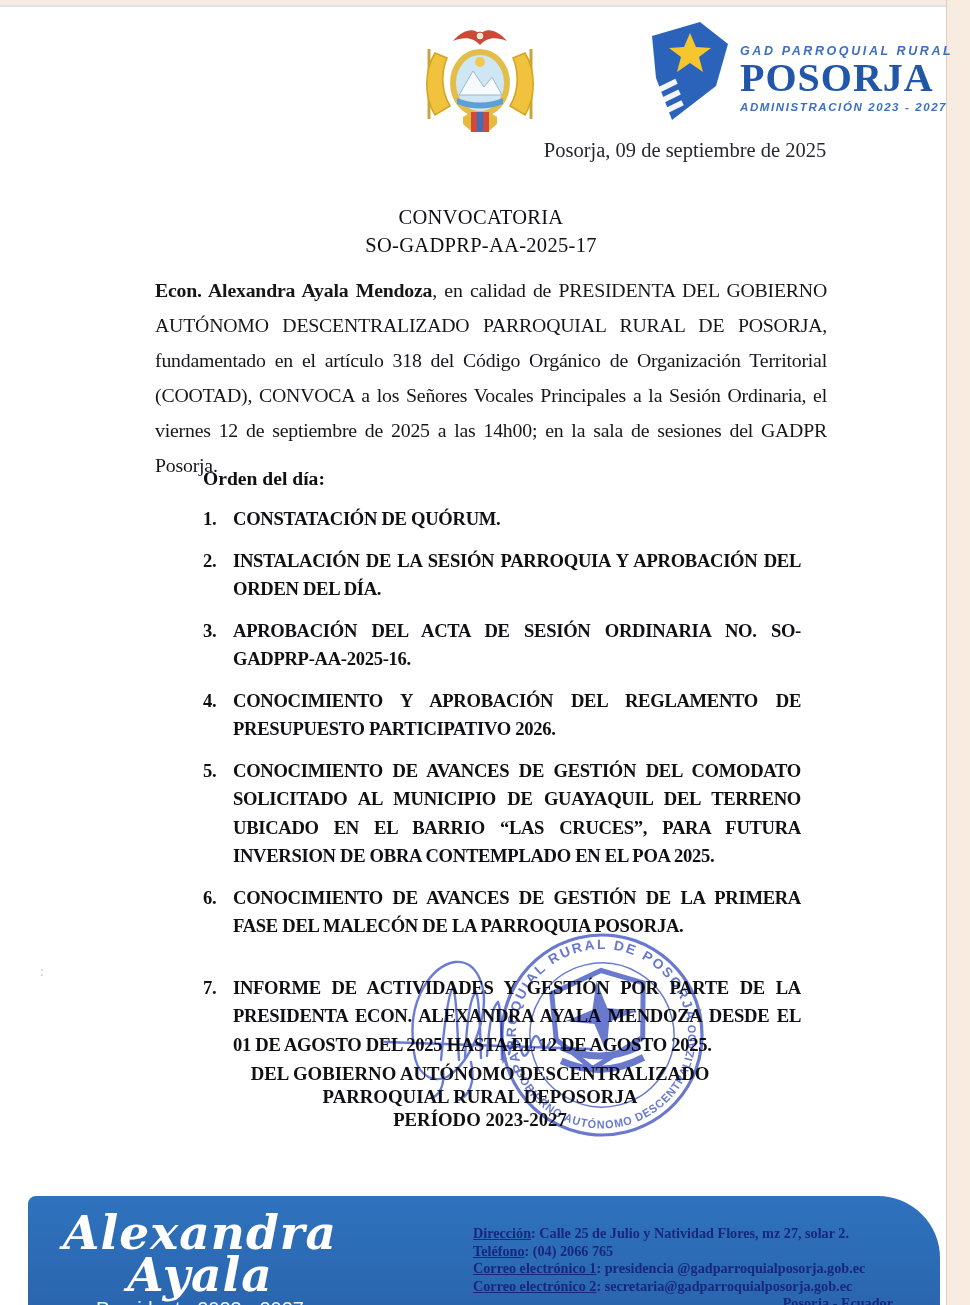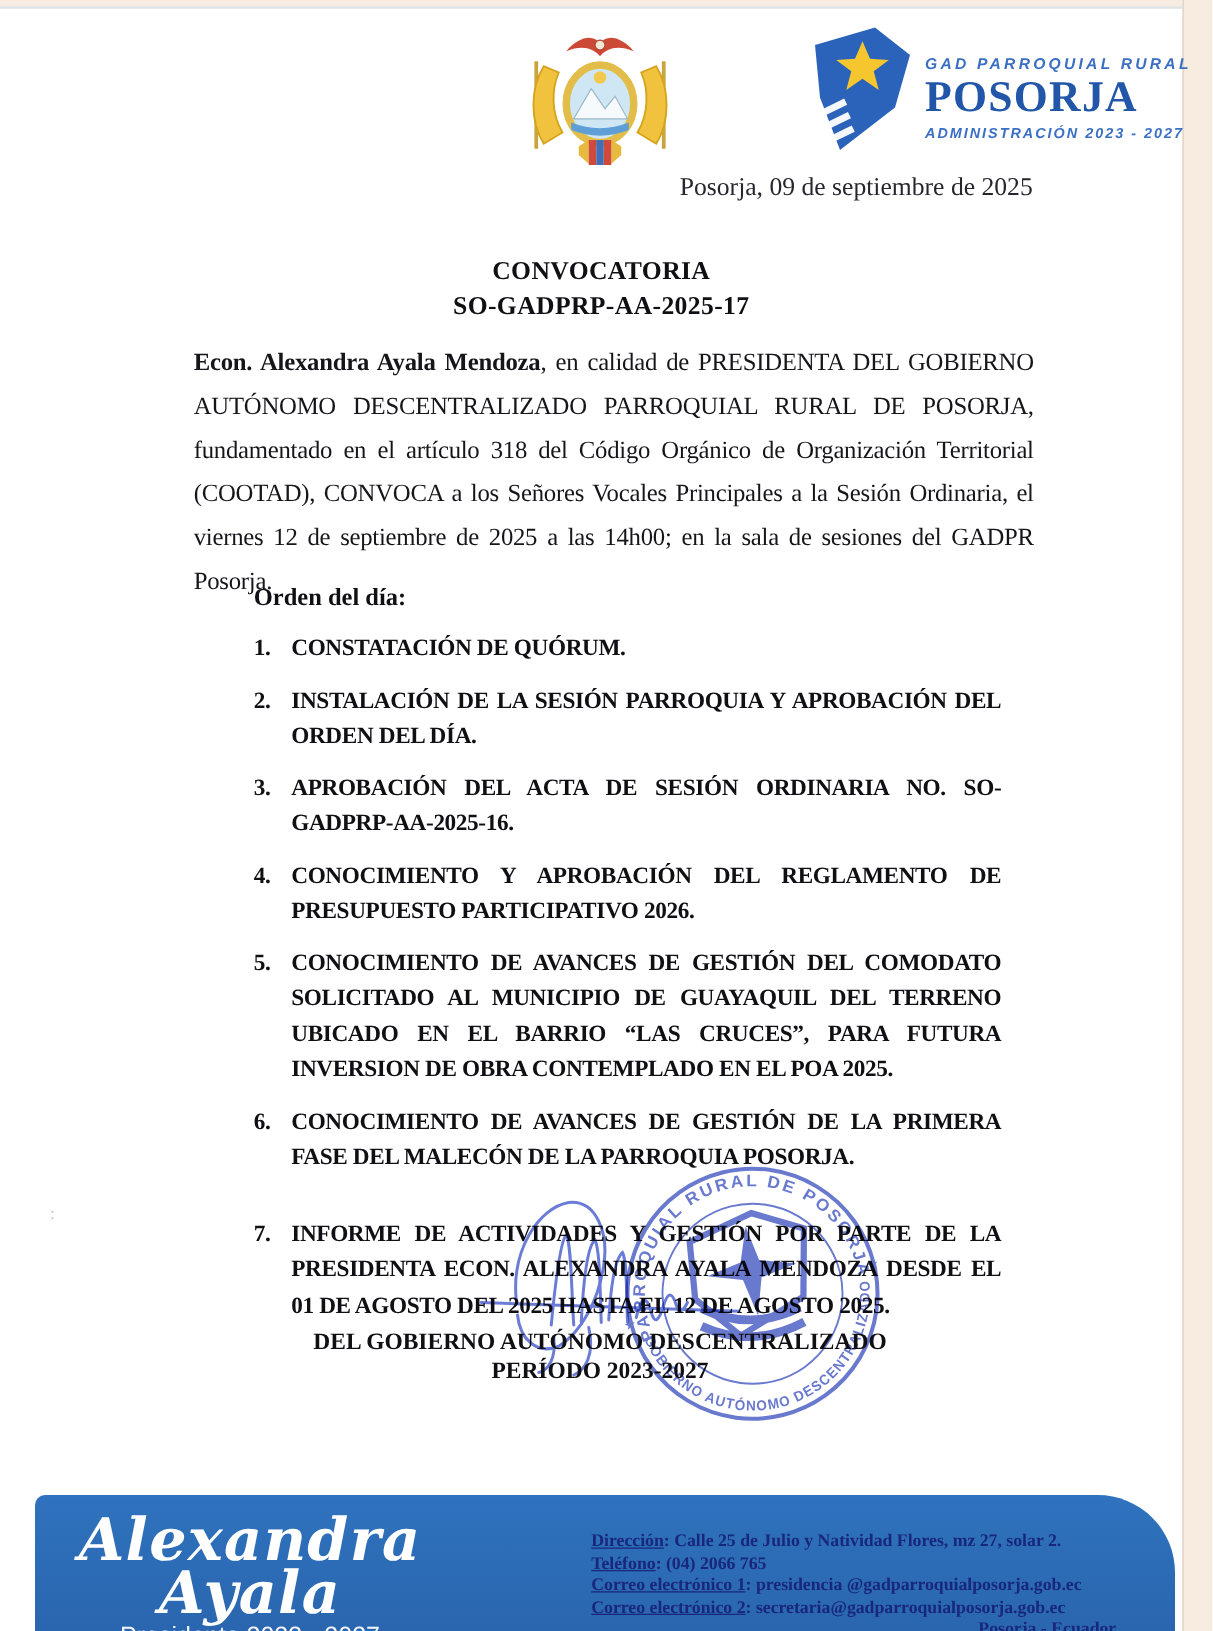--- a/index.html
+++ b/index.html
@@ -10,26 +10,26 @@
   .edge-top-line{position:absolute;left:0;top:5px;width:946px;height:2px;background:#c2ccd2;opacity:.55;}
   .edge-right{position:absolute;left:946px;top:0;width:24px;height:1305px;background:#f8ebdf;border-left:1px solid #ddcfc2;}
   .scan-mark{position:absolute;left:40px;top:964px;color:#c3c3cf;font-size:14px;}
 
   
   .coat{position:absolute;left:415px;top:24px;width:130px;height:112px;}
   .logo{position:absolute;left:642px;top:20px;display:flex;align-items:flex-start;}
   .logo-shield{width:88px;height:104px;flex:none;}
   .logo-text{margin-left:10px;margin-top:24px;font-family:"Liberation Sans",sans-serif;}
   .logo-tagline{font-size:12.5px;font-weight:bold;font-style:italic;letter-spacing:2.6px;color:#3b6fc3;}
-  .logo-name{font-family:"Liberation Serif",serif;font-size:35px;font-weight:bold;letter-spacing:1px;color:#2156a8;line-height:40px;}
+  .logo-name{font-family:"Liberation Serif",serif;font-size:40px;font-weight:bold;letter-spacing:1px;color:#2156a8;line-height:40px;}
   .logo-admin{font-size:11.5px;font-weight:bold;font-style:italic;letter-spacing:1.6px;color:#3b6fc3;margin-top:3px;}
 
   .date-line{position:absolute;left:535px;top:139px;width:300px;text-align:center;font-size:20.5px;color:#26262e;}
 
-  .doc-title{position:absolute;left:149px;top:204px;width:664px;text-align:center;font-weight:bold;
+  .doc-title{position:absolute;left:149px;top:204px;width:664px;text-align:center;font-weight:normal;
              font-size:20.5px;line-height:27.5px;color:#101014;letter-spacing:.3px;}
 
   .body-par{position:absolute;left:155px;top:273px;width:672px;font-size:19.8px;line-height:35px;
             text-align:justify;letter-spacing:-0.2px;}
   .b{font-weight:bold;}
 
   .agenda-head{position:absolute;left:203px;top:468px;font-size:19.6px;font-weight:bold;color:#101014;}
   .agenda-list{position:absolute;left:203px;top:505px;width:598px;}
   .agenda-item{display:flex;margin-bottom:13px;font-weight:bold;font-size:18.6px;line-height:28.5px;
                letter-spacing:-0.3px;color:#101014;}
@@ -177,20 +177,21 @@
         <path d="M 66,130 Q 104,154 148,138" stroke-width="7"></path>
         <circle cx="96" cy="140" r="1.6" fill="#4e61c6" stroke="none"></circle>
         <circle cx="108" cy="143" r="1.6" fill="#4e61c6" stroke="none"></circle>
         <circle cx="120" cy="143" r="1.6" fill="#4e61c6" stroke="none"></circle>
       </g>
     </g>
   </svg>
 
   <div class="sig-block">
     <div>DEL GOBIERNO AUTÓNOMO DESCENTRALIZADO</div>
+    <div>PARROQUIAL RURAL DEPOSORJA</div>
     <div>PERÍODO 2023-2027</div>
   </div>
 
   <div class="footer">
     <div class="footer-left">
       <div class="footer-name">Alexandra Ayala</div>
       <div class="footer-role">Presidenta 2023 - 2027</div>
 
     </div>
     <div class="footer-right">

